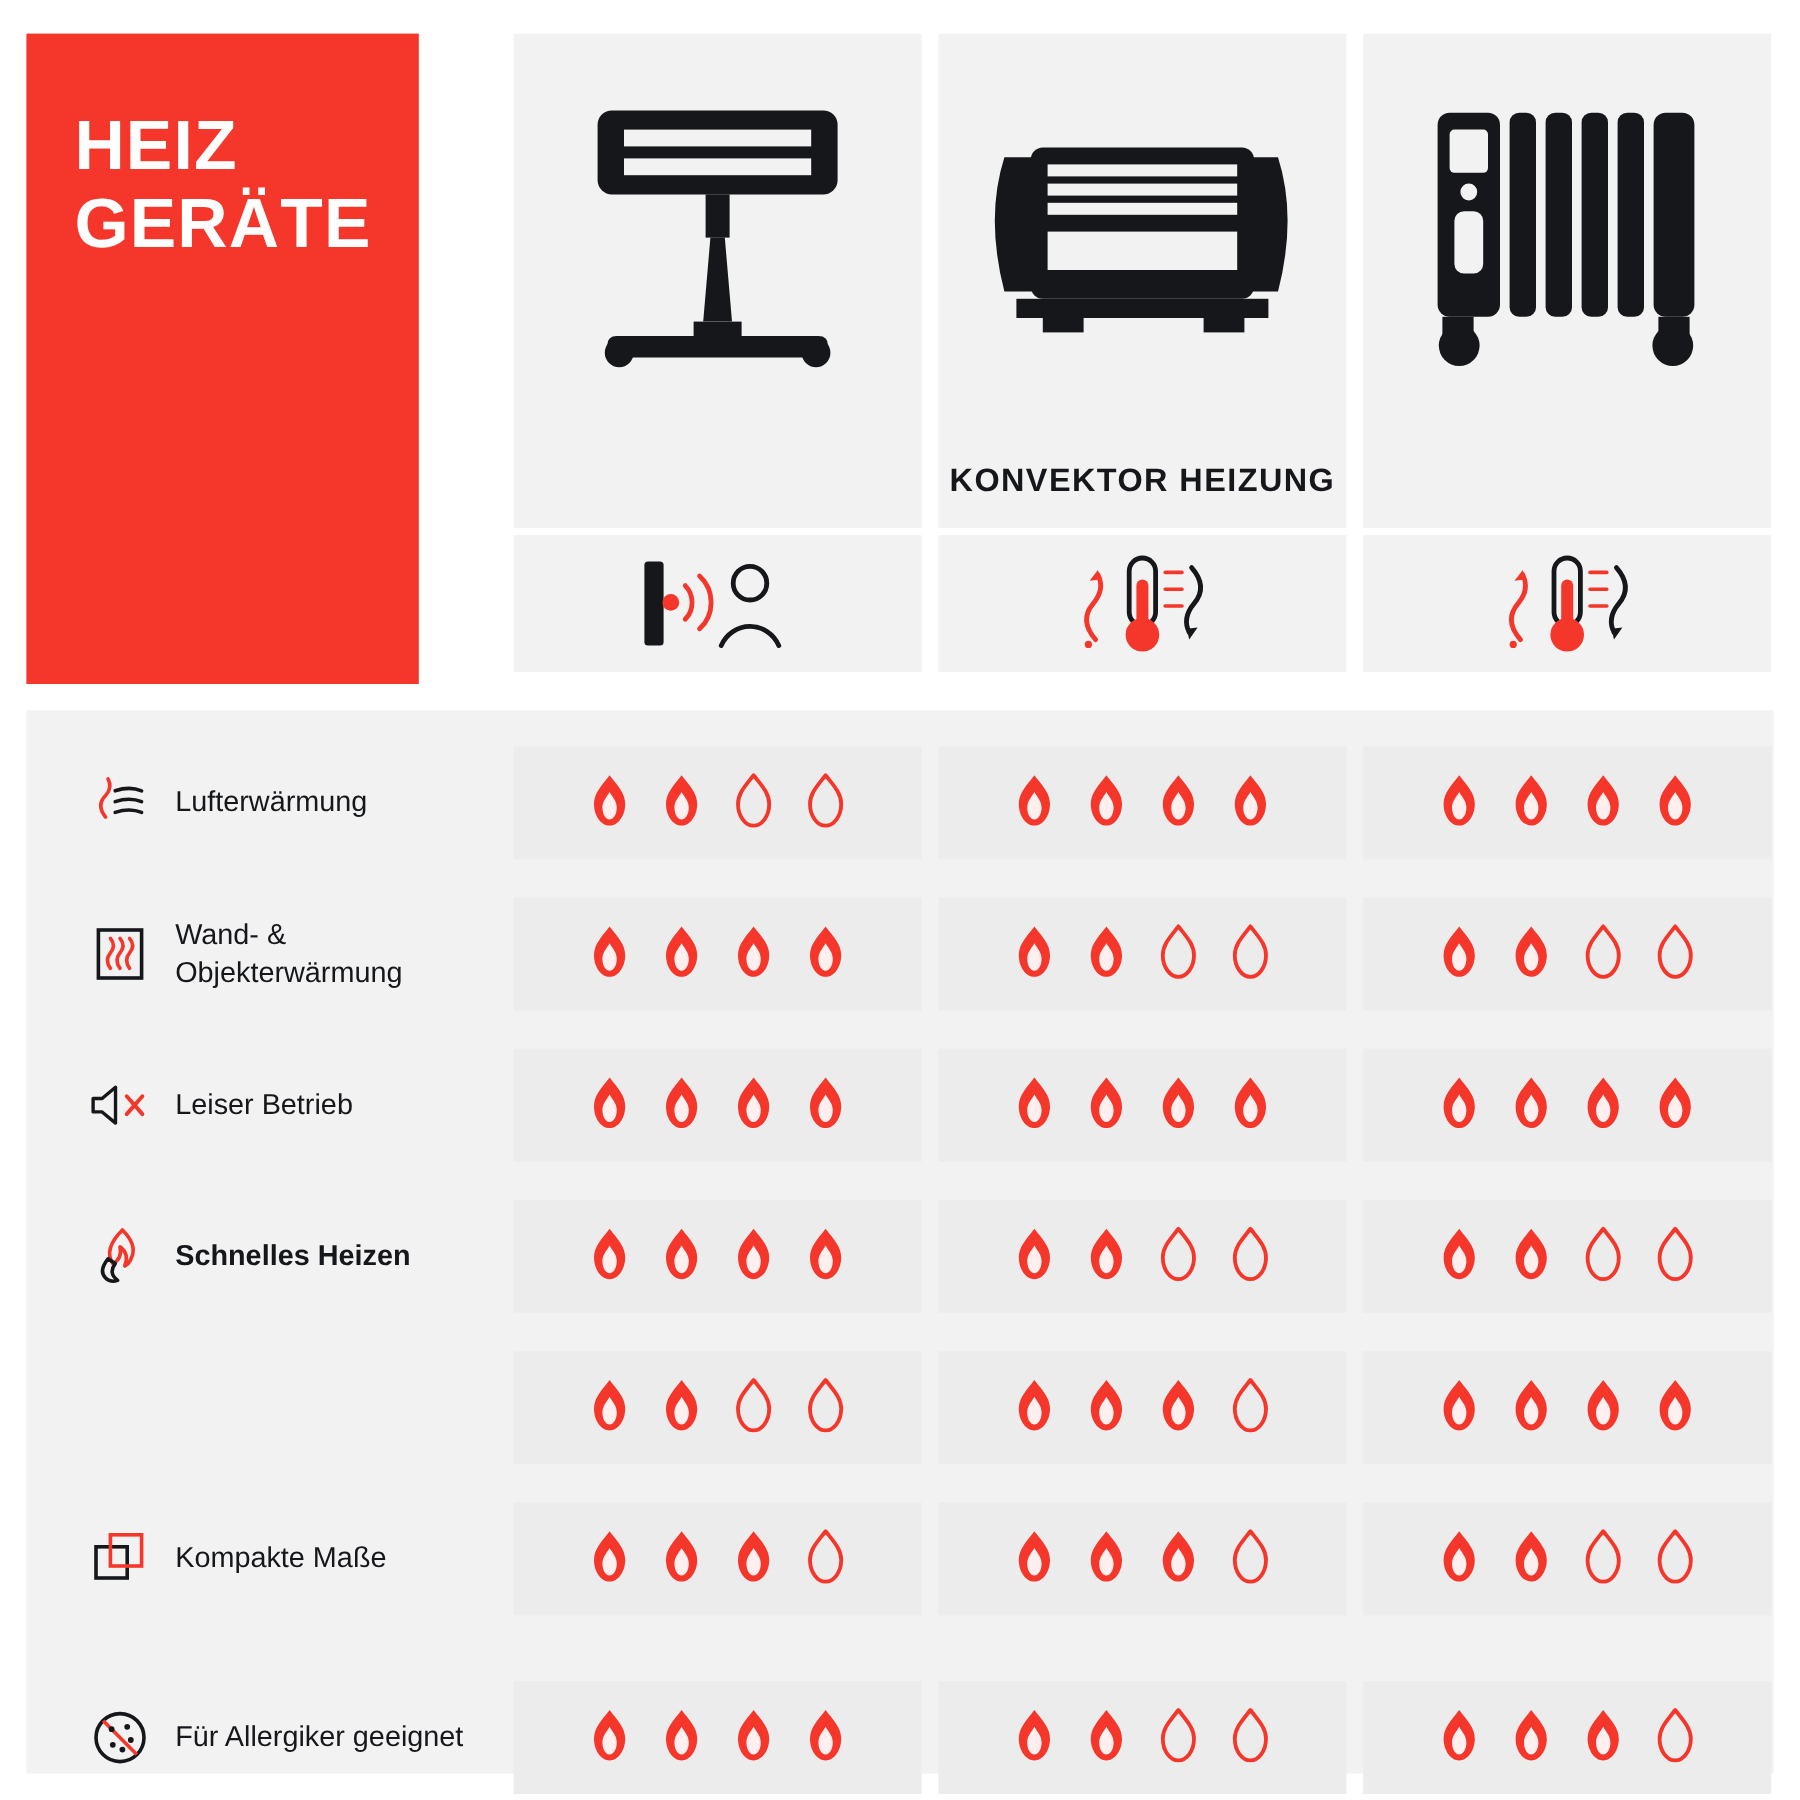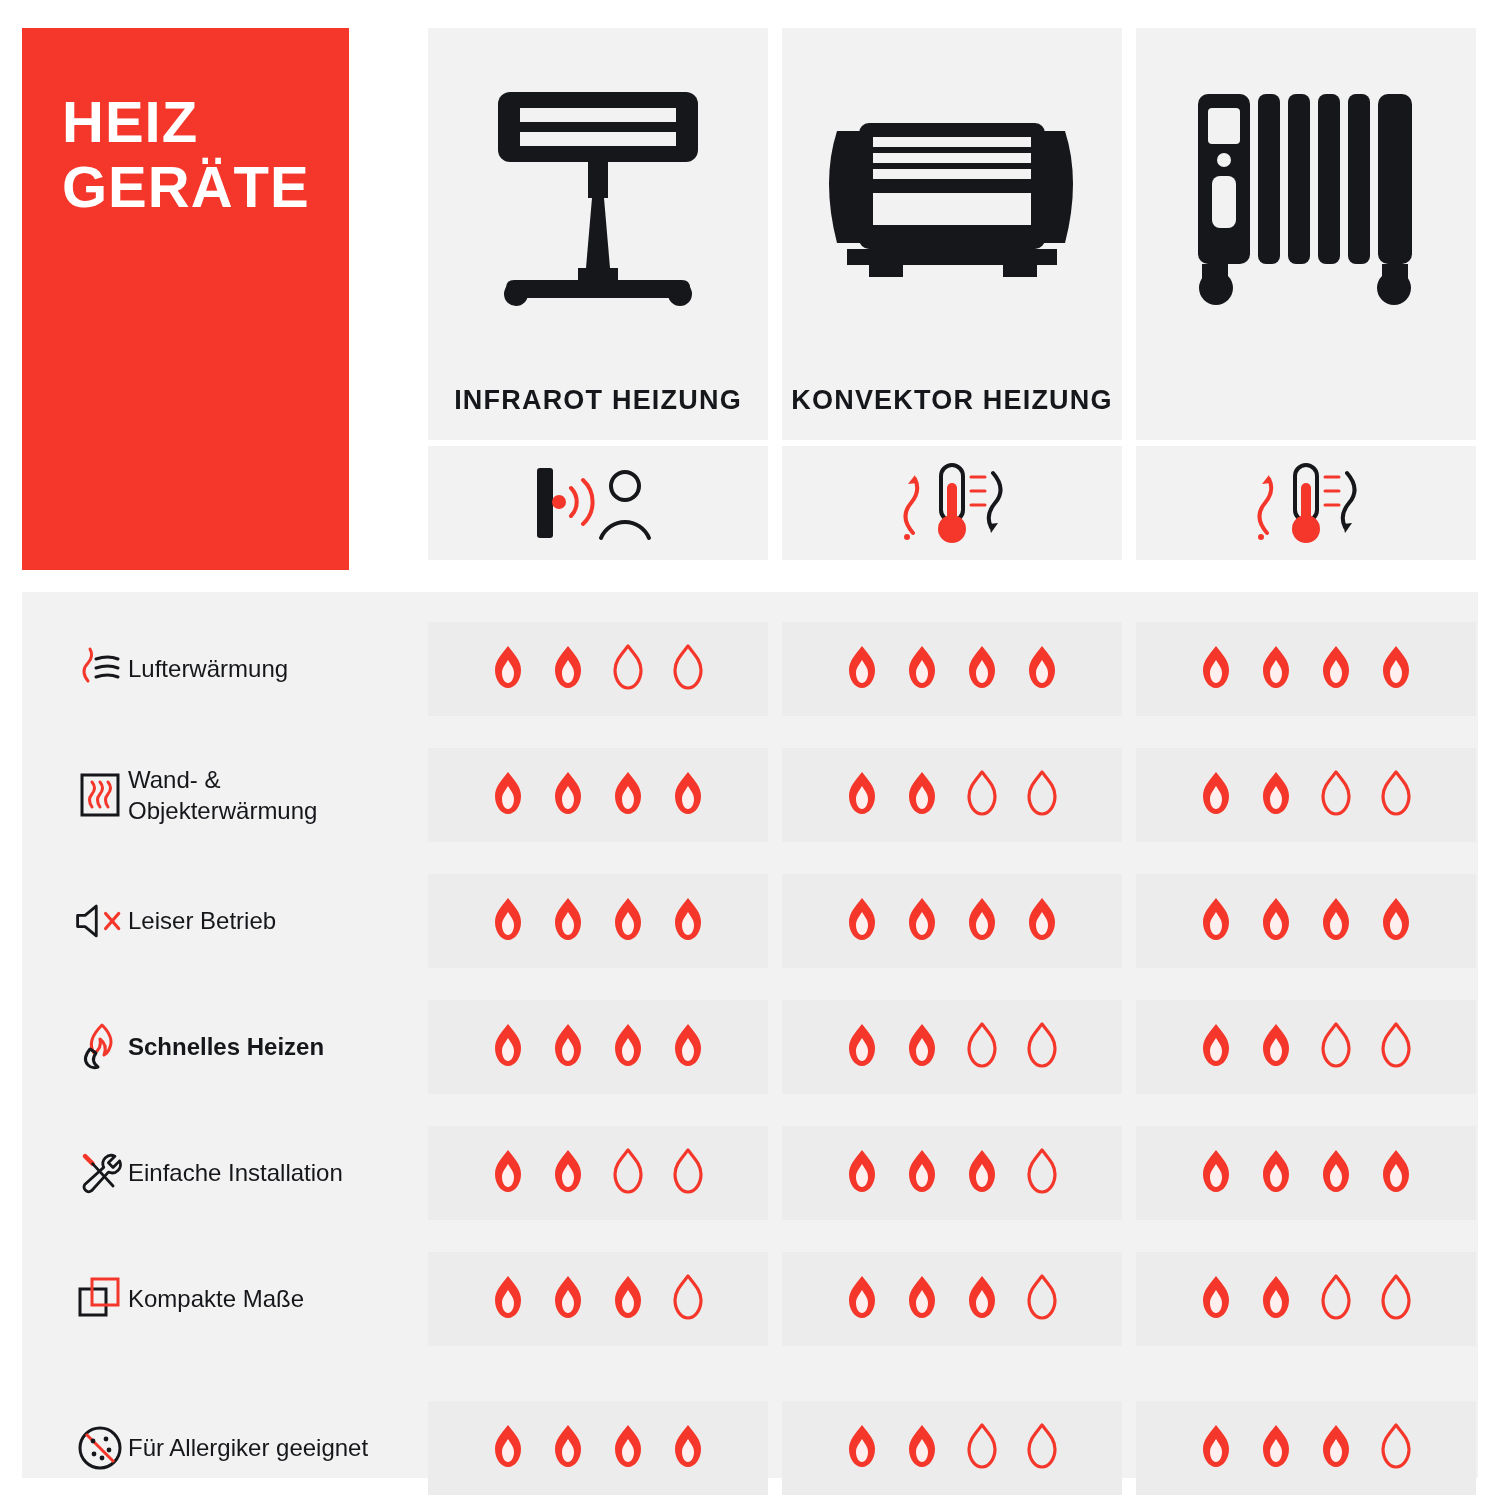--- a/index.html
+++ b/index.html
@@ -106,20 +106,21 @@
     height: 94px;
   }
   .row-label {
     position: absolute;
     left: 50px;
     top: 0;
     height: 94px;
     width: 340px;
     display: flex;
     align-items: center;
+    gap: 18px;
   }
   .row-icon {
     width: 56px;
     height: 56px;
     flex: 0 0 56px;
     display: flex;
     align-items: center;
     justify-content: center;
   }
   .row-text {
@@ -162,21 +163,20 @@
           <rect x="44" y="26" width="8" height="46" fill="#15171a"></rect>
           <rect x="208" y="26" width="8" height="46" fill="#15171a"></rect>
           <rect x="120" y="84" width="20" height="36" fill="#15171a"></rect>
           <path d="M124 120 h12 l6 70 h-24 z" fill="#15171a"></path>
           <rect x="110" y="190" width="40" height="12" fill="#15171a"></rect>
           <path d="M46 202 h168 q8 0 8 8 v10 h-184 v-10 q0-8 8-8z" fill="#15171a"></path>
           <circle cx="48" cy="216" r="12" fill="#15171a"></circle>
           <circle cx="212" cy="216" r="12" fill="#15171a"></circle>
         </svg>
       </div>
-      <div class="prod-name">INFRAROT HEIZUNG</div>
     </div>
     <div class="prod-sub">
       <svg width="170" height="90" viewBox="0 0 170 90">
         <rect x="24" y="10" width="16" height="70" rx="3" fill="#15171a"></rect>
         <circle cx="46" cy="44" r="7" fill="#f4372a"></circle>
         <path d="M58 30 a20 20 0 0 1 0 28" fill="none" stroke="#f4372a" stroke-width="4" stroke-linecap="round"></path>
         <path d="M70 22 a30 30 0 0 1 0 44" fill="none" stroke="#f4372a" stroke-width="4" stroke-linecap="round"></path>
         <circle cx="112" cy="28" r="14" fill="none" stroke="#15171a" stroke-width="4"></circle>
         <path d="M88 80 a26 26 0 0 1 48 0" fill="none" stroke="#15171a" stroke-width="4" stroke-linecap="round"></path>
       </svg>
@@ -501,30 +501,20 @@
     </svg>
         <svg class="flame" viewBox="0 0 46 50">
       <path d="M23 2 C30 11 36 17 36 26 C36 36 30 44 23 44 C16 44 10 36 10 26 C10 17 16 11 23 2 Z" fill="none" stroke="#f4372a" stroke-width="3.2" stroke-linejoin="round"></path>
     </svg>
         <svg class="flame" viewBox="0 0 46 50">
       <path d="M23 2 C30 11 36 17 36 26 C36 36 30 44 23 44 C16 44 10 36 10 26 C10 17 16 11 23 2 Z" fill="none" stroke="#f4372a" stroke-width="3.2" stroke-linejoin="round"></path>
     </svg>
       </div>
     </div>
     <div class="row" style="top: 534px;">
-      <div class="row-label">
-      <span class="row-icon">
-          <svg width="60" height="56" viewBox="0 0 60 56">
-     <path d="M46 10 a9 9 0 0 0 -12 12 l-20 18 a5 5 0 0 0 7 7 l18 -20 a9 9 0 0 0 12 -12 l-7 7 l-5 -5z" fill="none" stroke="#15171a" stroke-width="3" stroke-linejoin="round"></path>
-     <path d="M14 10 l8 8" stroke="#f4372a" stroke-width="5" stroke-linecap="round"></path>
-     <path d="M22 18 l22 24" stroke="#15171a" stroke-width="3" stroke-linecap="round"></path>
-   </svg>
-        </span>
-      <span class="row-text">Einfache Installation</span>
-    </div>
       <div class="cell c0">
         <svg class="flame" viewBox="0 0 46 50">
       <path d="M23 2 C30 11 36 17 36 26 C36 36 30 44 23 44 C16 44 10 36 10 26 C10 17 16 11 23 2 Z" fill="#f4372a"></path>
       <path d="M23 16 C26 21 29 24 29 29 C29 35 26 39 23 39 C20 39 17 35 17 29 C17 24 20 21 23 16 Z" fill="#ffffff" opacity="0.92"></path>
     </svg>
         <svg class="flame" viewBox="0 0 46 50">
       <path d="M23 2 C30 11 36 17 36 26 C36 36 30 44 23 44 C16 44 10 36 10 26 C10 17 16 11 23 2 Z" fill="#f4372a"></path>
       <path d="M23 16 C26 21 29 24 29 29 C29 35 26 39 23 39 C20 39 17 35 17 29 C17 24 20 21 23 16 Z" fill="#ffffff" opacity="0.92"></path>
     </svg>
         <svg class="flame" viewBox="0 0 46 50">

